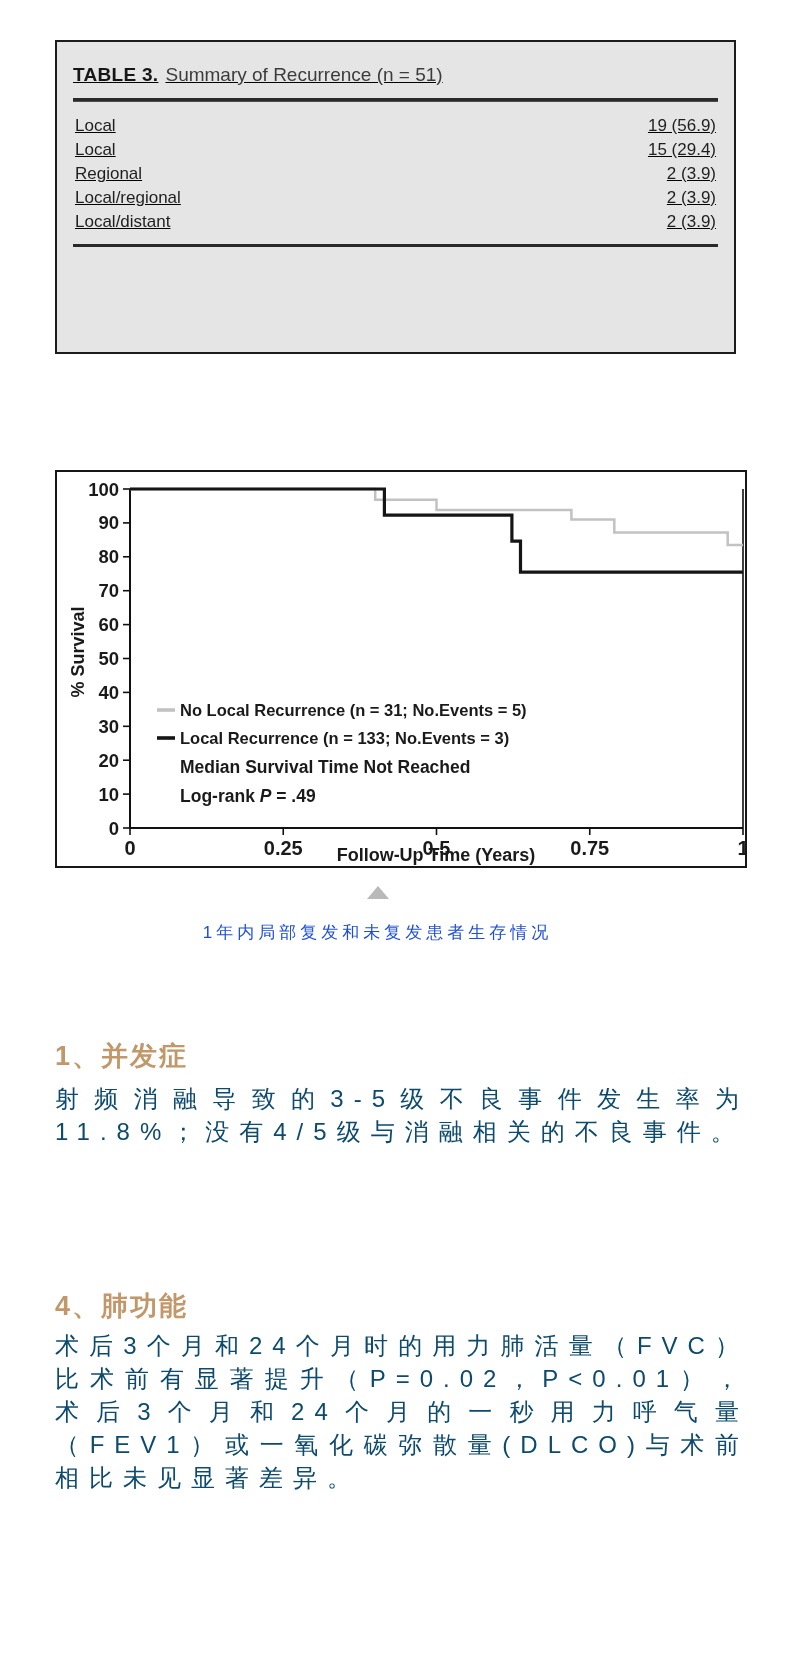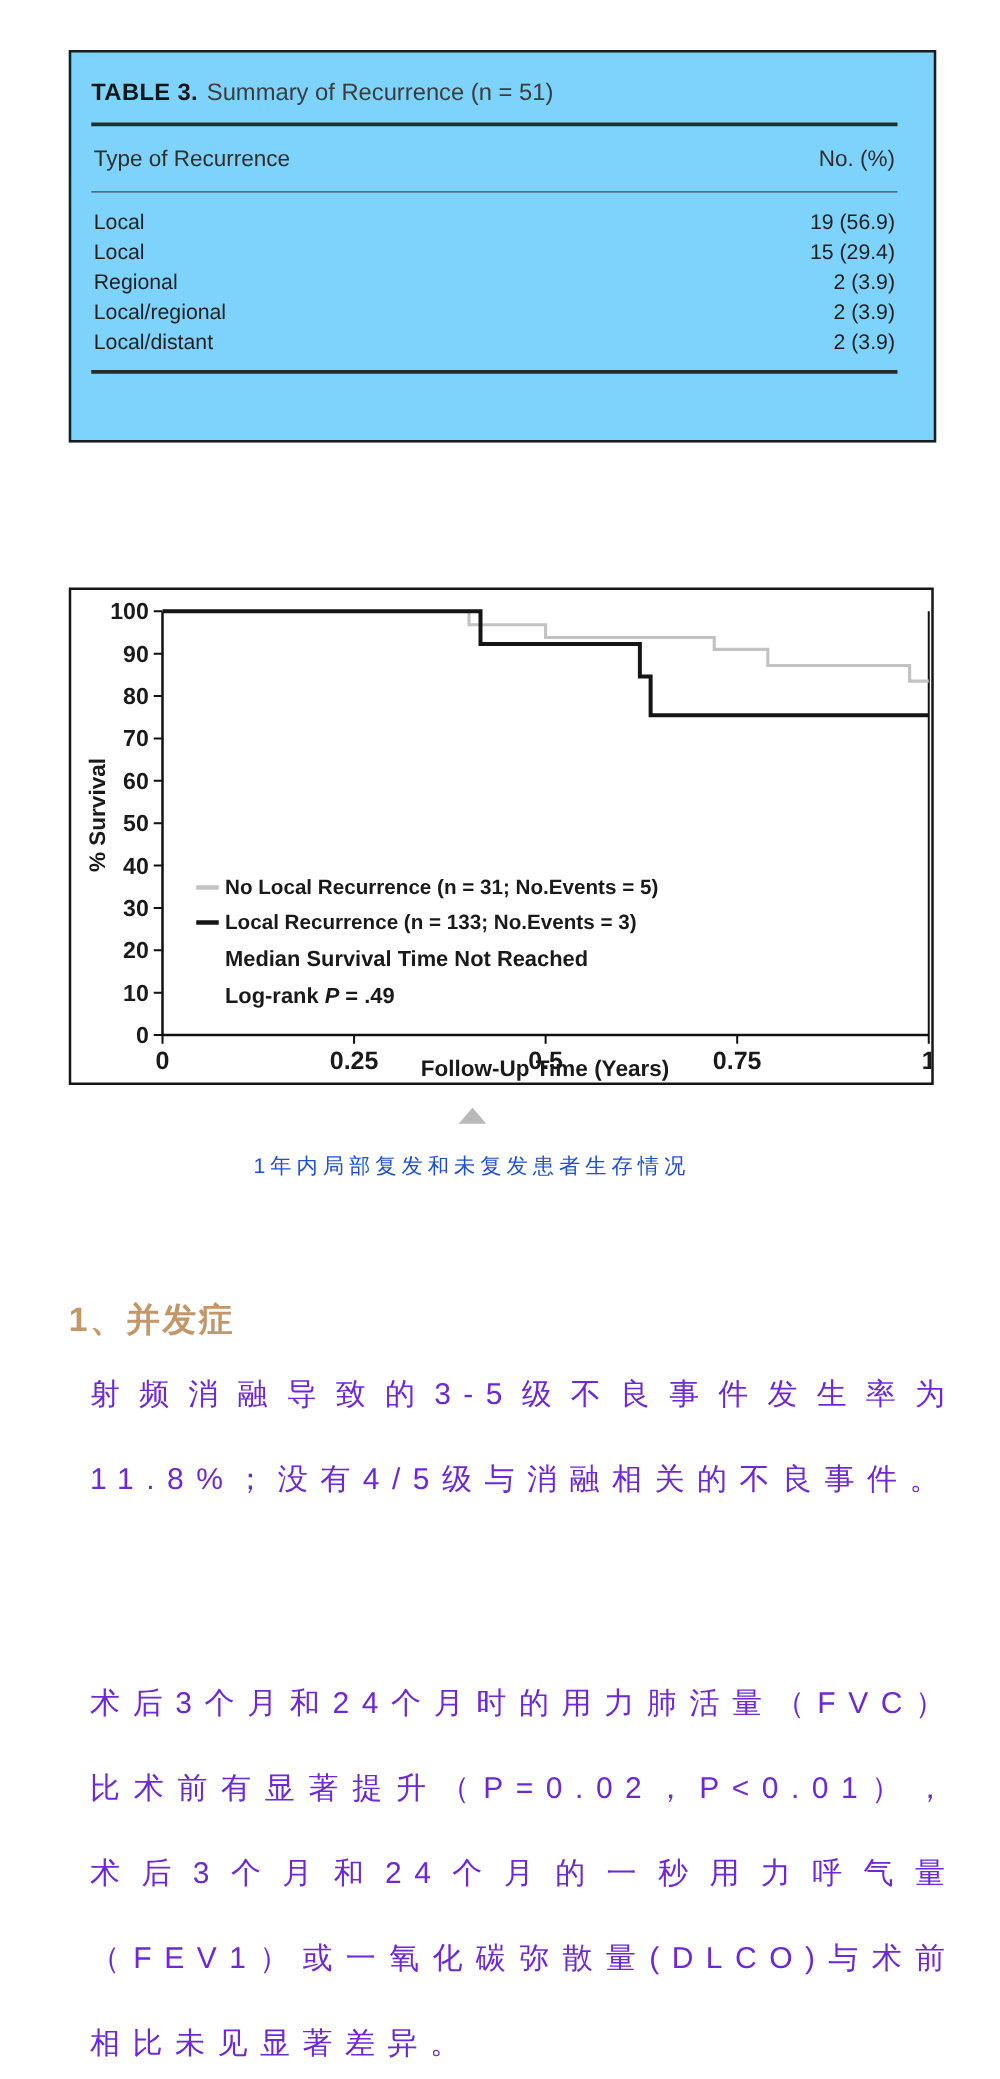--- a/index.html
+++ b/index.html
@@ -1,21 +1,21 @@
 <!DOCTYPE html>
 <html><head>
 <meta charset="utf-8">
 <style>
   html,body{margin:0;padding:0;background:#fff;}
   .page{position:relative;width:800px;height:1663px;background:#ffffff;overflow:hidden;
         font-family:"Liberation Sans","DejaVu Sans",sans-serif;}
 
   
   .table-figure{position:absolute;left:55px;top:40px;width:645px;height:292px;
-ardor    box-sizing:border-box;border:2px solid #1c1c1c;padding:18px 29px 0 16px;background:#7dd3fc;}
+ardor    box-sizing:border-box;border:2px solid #1c1c1c;padding:18px 16px 0 16px;background:#e5e5e5;text-decoration:underline;}
   .t-title{font-size:19px;color:#3c3c3c;line-height:30px;white-space:nowrap;}
   .t-title .bold{font-weight:bold;color:#161616;letter-spacing:.3px;}
   .t-title .rest{margin-left:7px;}
   .rule{background:#2a2a2a;}
   .rule.thick{height:3px;margin-top:8px;}
   .rule.thin{height:1px;background:#4c4c4c;}
   .t-header{display:flex;justify-content:space-between;align-items:center;height:52px;
             font-size:18px;color:#2e2e2e;padding:0 2px;}
   .t-rows{padding:12px 2px 0 2px;}
   .t-row{display:flex;justify-content:space-between;height:24px;font-size:17px;color:#1f1f1f;line-height:24px;}
@@ -36,41 +36,37 @@
   .chart-text{font-family:"Liberation Sans","DejaVu Sans",sans-serif;font-weight:bold;fill:#1a1a1a;}
   .tick-y{font-size:18.5px;}
   .tick-x{font-size:20px;}
   .axis-label{font-size:18px;}
   .legend-t{font-size:16.5px;}
   .annot{font-size:17.5px;}
 
   
   .sec-heading{position:absolute;left:55px;width:690px;font-size:27px;font-weight:bold;
                color:#c2976a;letter-spacing:2px;line-height:40px;margin:0;}
-  .sec-body{position:absolute;left:72px;width:694px;font-size:24px;color:#6d28d9;
-            letter-spacing:10px;line-height:68px;margin:0;text-align:justify;}
+  .sec-body{position:absolute;left:55px;width:694px;font-size:24px;color:#0c4a6e;
+            letter-spacing:10px;line-height:33px;margin:0;text-align:justify;}
   .h3{top:1036px;}
   .p3{top:1082px;}
   .h4{top:1286px;}
   .p4{top:1329px;}
 </style>
 </head>
 <body>
 
 <div class="page">
 
   <div class="table-figure">
     <div class="t-title">
       <span class="bold">TABLE 3.</span><span class="rest">Summary of Recurrence (n = 51)</span>
     </div>
     <div class="rule thick"></div>
-    <div class="t-header">
-      <span>Type of Recurrence</span>
-      <span>No. (%)</span>
-    </div>
     <div class="rule thin"></div>
     <div class="t-rows">
         <div class="t-row">
           <span>Local</span>
           <span>19 (56.9)</span>
         </div>
         <div class="t-row">
           <span>Local</span>
           <span>15 (29.4)</span>
         </div>
@@ -152,15 +148,16 @@
   </div>
 
   <div class="cap-block cap2" style="top:886px;">
     <div class="tri" style="border-bottom-color: rgb(185, 185, 185);"></div>
     <span class="cap-text" style="color: #1d4ed8;">1年内局部复发和未复发患者生存情况</span>
   </div>
 
   <h2 class="sec-heading h3" style="color: rgb(194, 151, 106);">1、并发症</h2>
   <p class="sec-body p3">射频消融导致的3-5级不良事件发生率为11.8%；没有4/5级与消融相关的不良事件。</p>
 
+  <h2 class="sec-heading h4" style="color: rgb(194, 151, 106);">4、肺功能</h2>
   <p class="sec-body p4">术后3个月和24个月时的用力肺活量（FVC）比术前有显著提升（P=0.02，P&lt;0.01），术后3个月和24个月的一秒用力呼气量（FEV1）或一氧化碳弥散量(DLCO)与术前相比未见显著差异。</p>
 
 </div>
 
 </body></html>

